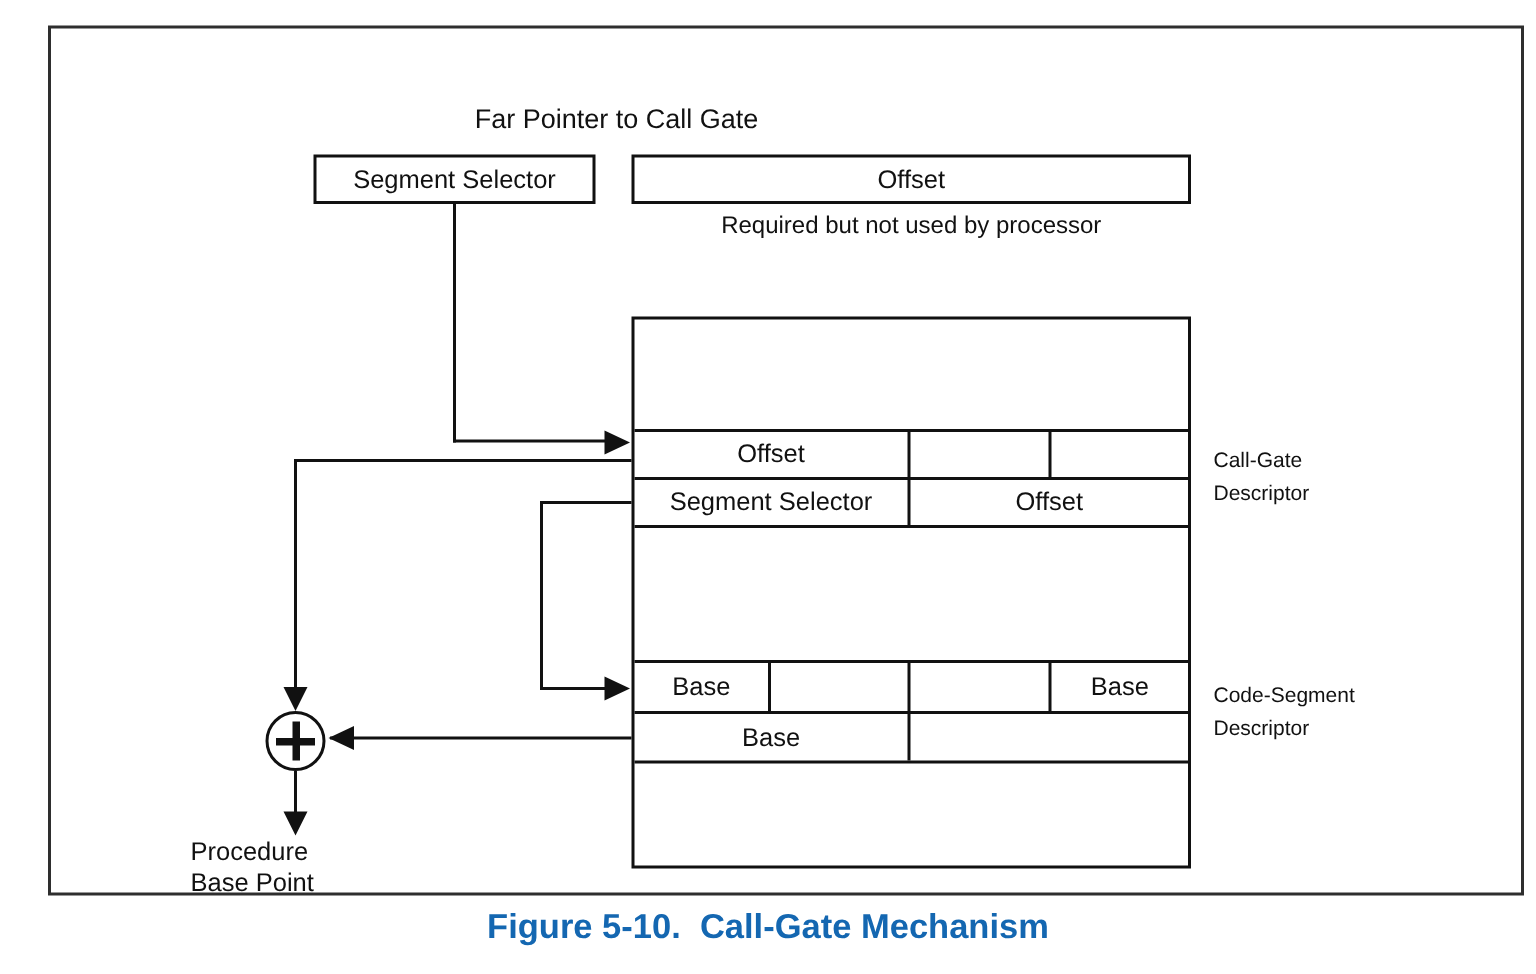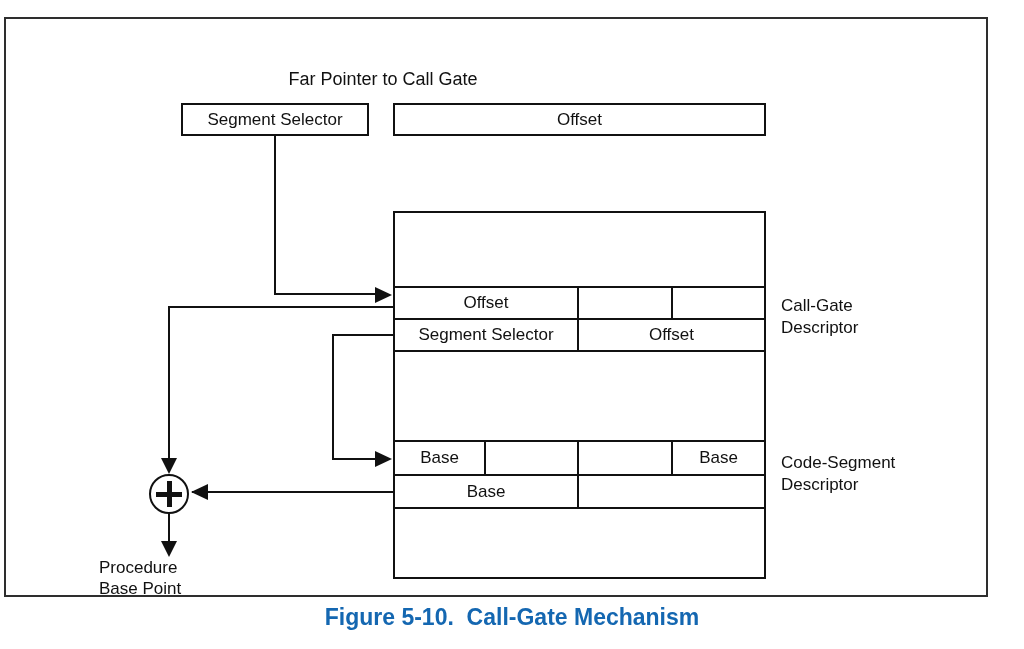--- a/index.html
+++ b/index.html
@@ -11,21 +11,21 @@
   }
   .page {
     position: relative;
     width: 1024px;
     height: 649px;
     background: #ffffff;
     overflow: hidden;
   }
   .frame {
     position: absolute;
-    left: 4px; top: 17px;
+    left: 32px; top: 17px;
     width: 984px; height: 580px;
     border: 2px solid #2e2e2e;
     box-sizing: border-box;
     background: #ffffff;
   }
   .txt { position: absolute; white-space: nowrap; }
   .center { text-align: center; }
 
   .far-title { left: 267px; top: 50px; width: 220px; font-size: 18px; }
   .note     { left: 387px; top: 123px; width: 373px; font-size: 16px; }
@@ -105,21 +105,21 @@
     position: absolute; left: 5px; top: 16px;
     width: 26px; height: 5px; background: #111111;
   }
   .adder .bar-v {
     position: absolute; left: 16px; top: 5px;
     width: 5px; height: 26px; background: #111111;
   }
 
   .side-label {
     position: absolute;
-    font-size: 17px;
+    font-size: 14px;
     line-height: 22px;
     white-space: nowrap;
   }
   .lbl-callgate { left: 775px; top: 276px; }
   .lbl-codeseg  { left: 775px; top: 433px; }
 
   .proc-label {
     position: absolute;
     left: 93px; top: 538px; width: 146px;
     text-align: left;
@@ -143,20 +143,21 @@
   <div class="frame">
 
     <div class="txt center far-title">Far Pointer to Call Gate</div>
 
     <div class="box segsel-box">
       <span>Segment Selector</span>
     </div>
     <div class="box offset-box">
       <span>Offset</span>
     </div>
+    <div class="txt center note">Required but not used by processor</div>
 
 
     <div class="dtable">
       <div class="trow row-cg-offset">
         <div class="cell div w184">Offset</div>
         <div class="cell div w94"></div>
         <div class="cell grow"></div>
       </div>
       <div class="trow row-cg-segsel">
         <div class="cell div w184">Segment Selector</div>

